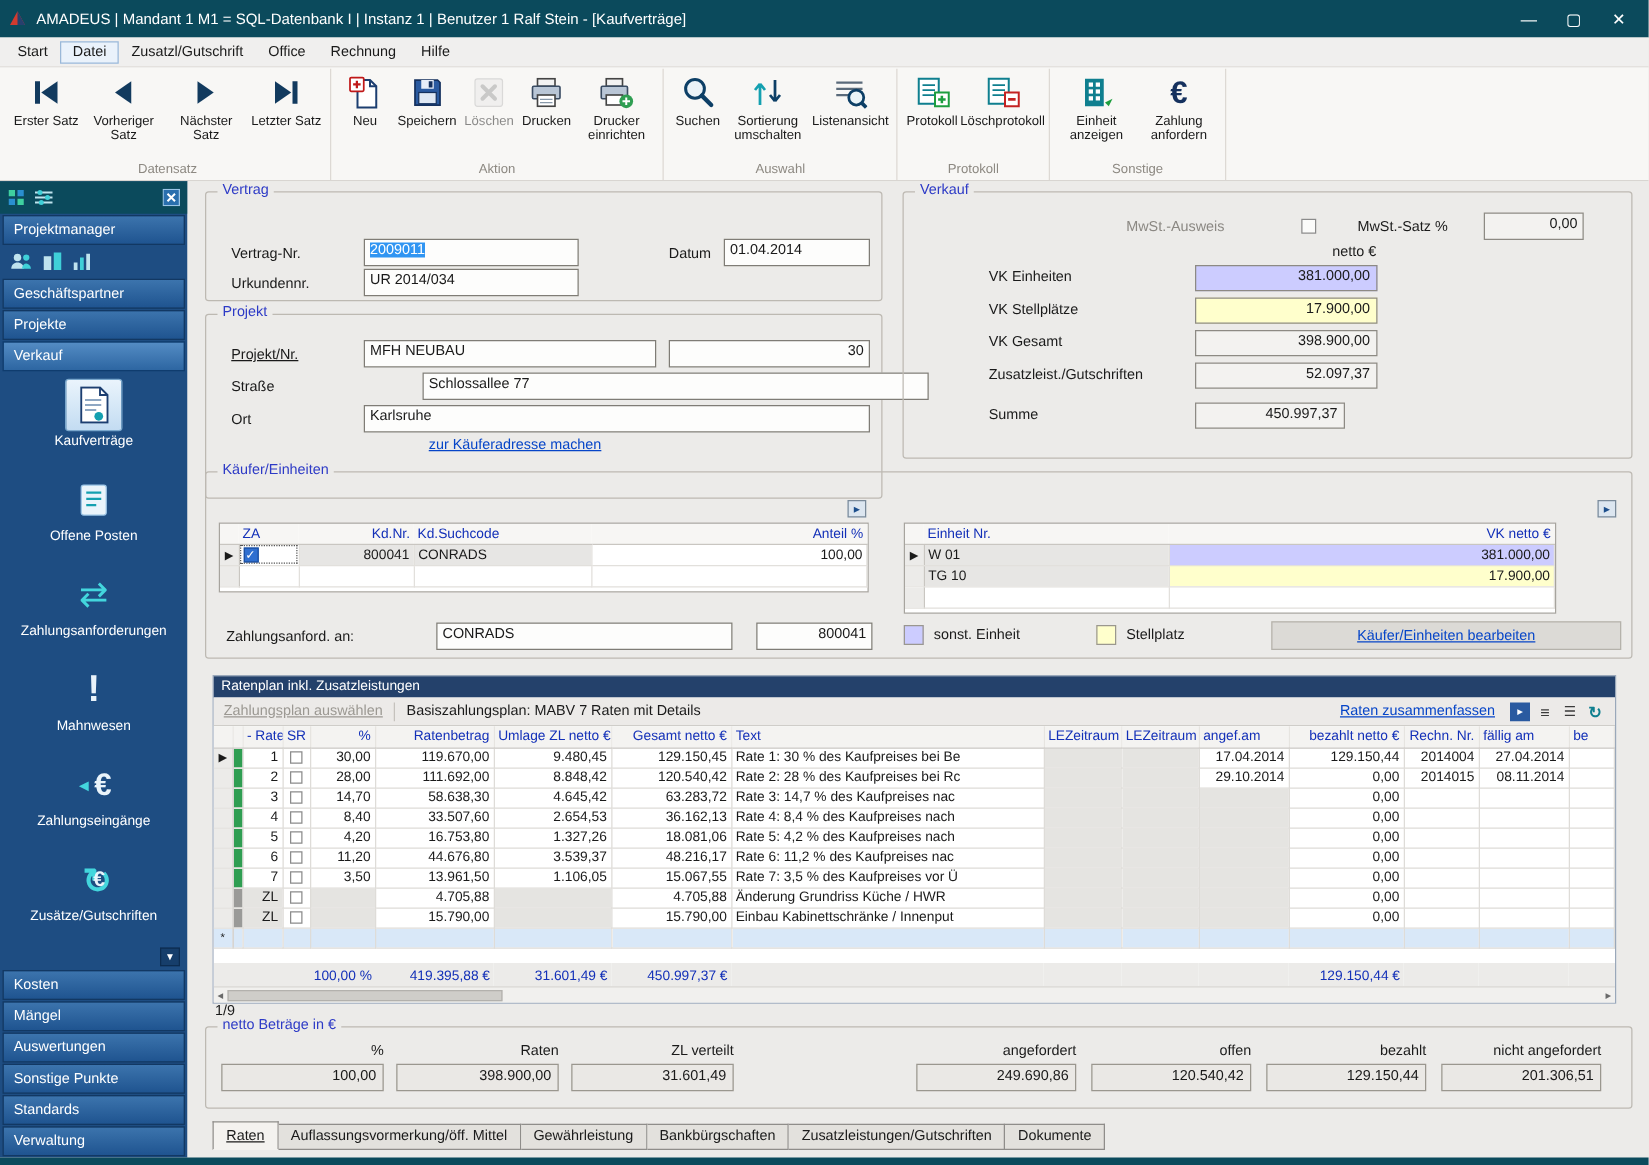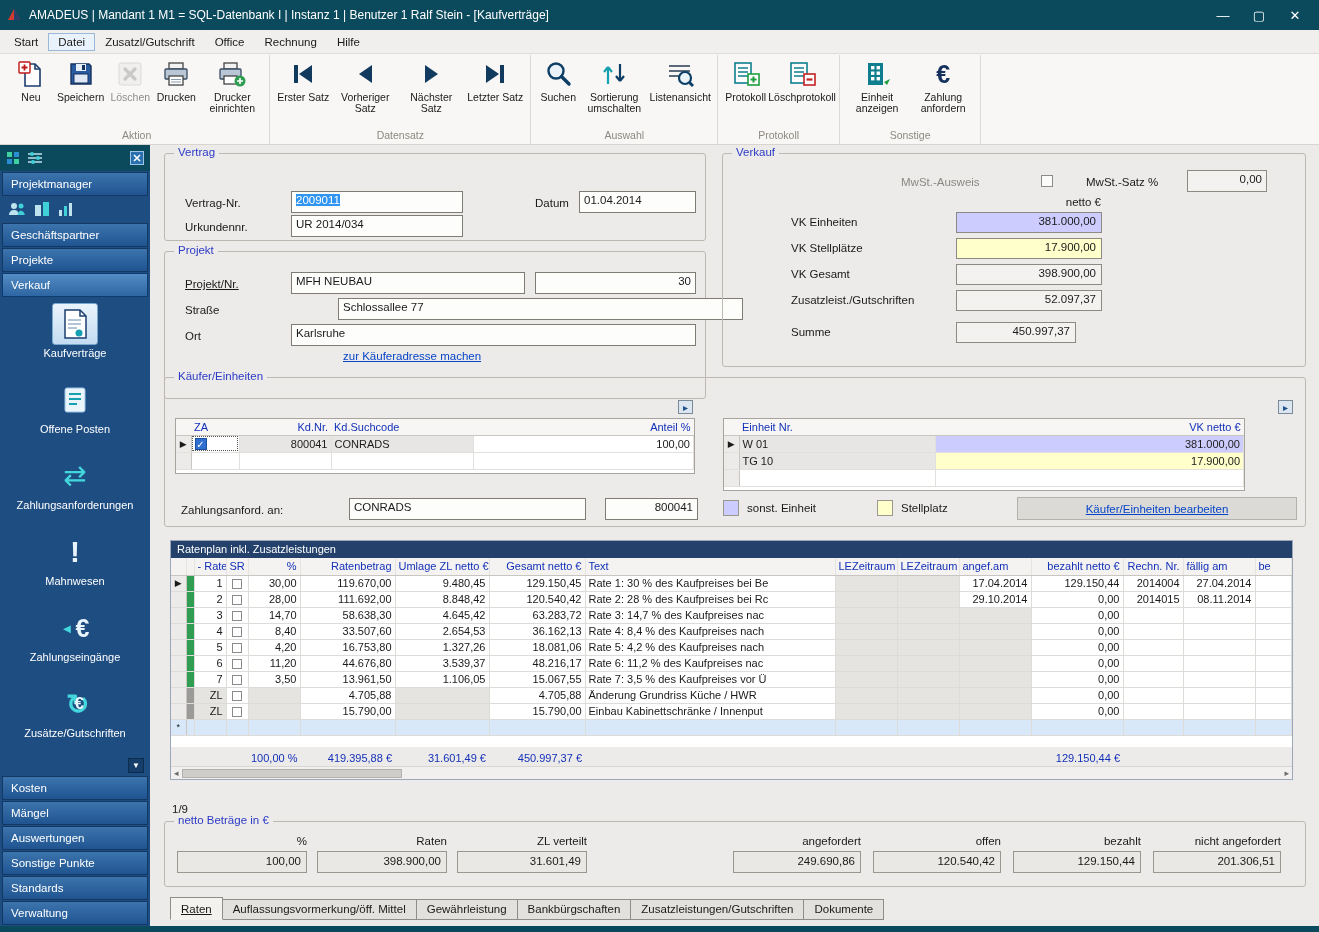--- a/index.html
+++ b/index.html
@@ -161,20 +161,52 @@
   <span class="menu-item">Zusatzl/Gutschrift</span>
   <span class="menu-item">Office</span>
   <span class="menu-item">Rechnung</span>
   <span class="menu-item">Hilfe</span>
 </div>
 
 <div class="ribbon">
   <div class="rgroup">
     <div class="rbuttons">
       <div class="rbtn">
+        <span class="ricon nav-ico">
+            <span class="nbar"></span>
+            <span class="tri-l"></span>
+          </span>
+        <span class="rlabel">Erster Satz</span>
+      </div>
+      <div class="rbtn">
+        <span class="ricon nav-ico">
+            <span class="tri-l"></span>
+          </span>
+        <span class="rlabel">Vorheriger Satz</span>
+      </div>
+      <div class="rbtn">
+        <span class="ricon nav-ico">
+            <span class="tri-r"></span>
+          </span>
+        <span class="rlabel">Nächster Satz</span>
+      </div>
+      <div class="rbtn">
+        <span class="ricon nav-ico">
+            <span class="tri-r"></span>
+            <span class="nbar"></span>
+          </span>
+        <span class="rlabel">Letzter Satz</span>
+      </div>
+    </div>
+    <div class="rgroup-label">Datensatz</div>
+  </div>
+
+  <div class="rgroup">
+    <div class="rbuttons">
+      <div class="rbtn">
         <span class="ricon">
           <svg width="28" height="28" viewBox="0 0 28 28">
               <path d="M8 4h10l5 5v17H8z" fill="#fff" stroke="#1c3e70" stroke-width="1.6"></path>
               <path d="M18 4v5h5" fill="none" stroke="#1c3e70" stroke-width="1.6"></path>
               <rect x="2" y="2" width="11" height="11" rx="1" fill="#fff" stroke="#c01818" stroke-width="1.4"></rect>
               <path d="M7.5 4.5v6M4.5 7.5h6" stroke="#c01818" stroke-width="1.8"></path>
             </svg>
         </span>
         <span class="rlabel">Neu</span>
       </div>
@@ -216,52 +248,20 @@
               <rect x="2" y="9" width="21" height="10" rx="1" fill="#b9c6d6" stroke="#3a4c63" stroke-width="1.3"></rect>
               <rect x="6" y="16" width="13" height="8" fill="#fff" stroke="#444" stroke-width="1.3"></rect>
               <circle cx="22" cy="21" r="5.5" fill="#2f9e52"></circle>
               <path d="M22 18v6M19 21h6" stroke="#fff" stroke-width="1.6"></path>
             </svg>
         </span>
         <span class="rlabel">Drucker einrichten</span>
       </div>
     </div>
     <div class="rgroup-label">Aktion</div>
-  </div>
-
-  <div class="rgroup">
-    <div class="rbuttons">
-      <div class="rbtn">
-        <span class="ricon nav-ico">
-            <span class="nbar"></span>
-            <span class="tri-l"></span>
-          </span>
-        <span class="rlabel">Erster Satz</span>
-      </div>
-      <div class="rbtn">
-        <span class="ricon nav-ico">
-            <span class="tri-l"></span>
-          </span>
-        <span class="rlabel">Vorheriger Satz</span>
-      </div>
-      <div class="rbtn">
-        <span class="ricon nav-ico">
-            <span class="tri-r"></span>
-          </span>
-        <span class="rlabel">Nächster Satz</span>
-      </div>
-      <div class="rbtn">
-        <span class="ricon nav-ico">
-            <span class="tri-r"></span>
-            <span class="nbar"></span>
-          </span>
-        <span class="rlabel">Letzter Satz</span>
-      </div>
-    </div>
-    <div class="rgroup-label">Datensatz</div>
   </div>
 
   <div class="rgroup">
     <div class="rbuttons">
       <div class="rbtn">
         <span class="ricon">
           <svg width="28" height="28" viewBox="0 0 28 28">
               <circle cx="12" cy="11" r="7.5" fill="#eaf2f8" stroke="#0d3f66" stroke-width="2.4"></circle>
               <line x1="17.5" y1="16.5" x2="25" y2="24" stroke="#0d3f66" stroke-width="3.4" stroke-linecap="round"></line>
             </svg>
@@ -598,20 +598,32 @@
     <span class="lbl" style="left:582px;top:124px;">sonst. Einheit</span>
     <span class="swatch" style="left:712px;top:122px;background:#ffffcc;"></span>
     <span class="lbl" style="left:736px;top:124px;">Stellplatz</span>
     <div class="legend-btn" style="left:852px;top:119px;width:280px;">
       <span class="link">Käufer/Einheiten bearbeiten</span>
     </div>
   </div>
 
   <div class="rp">
     <div class="rp-title">Ratenplan inkl. Zusatzleistungen</div>
+    <div class="rp-toolbar">
+      <span class="dis-link">Zahlungsplan auswählen</span>
+      <span class="vdiv"></span>
+      <span>Basiszahlungsplan: MABV 7 Raten mit Details</span>
+      <span style="margin-left:auto;" class="link">Raten zusammenfassen</span>
+      <span class="rp-icons">
+        <span class="tico tico-grid"></span>
+        <span class="tico tico-lines"></span>
+        <span class="tico tico-lines2"></span>
+        <span class="tico tico-refresh"></span>
+      </span>
+    </div>
     <table class="grid">
       <colgroup>
         <col style="width:15px">
           <col style="width:8px">
           <col style="width:32px">
           <col style="width:22px">
         <col style="width:52px">
           <col style="width:95px">
           <col style="width:94px">
           <col style="width:96px">

